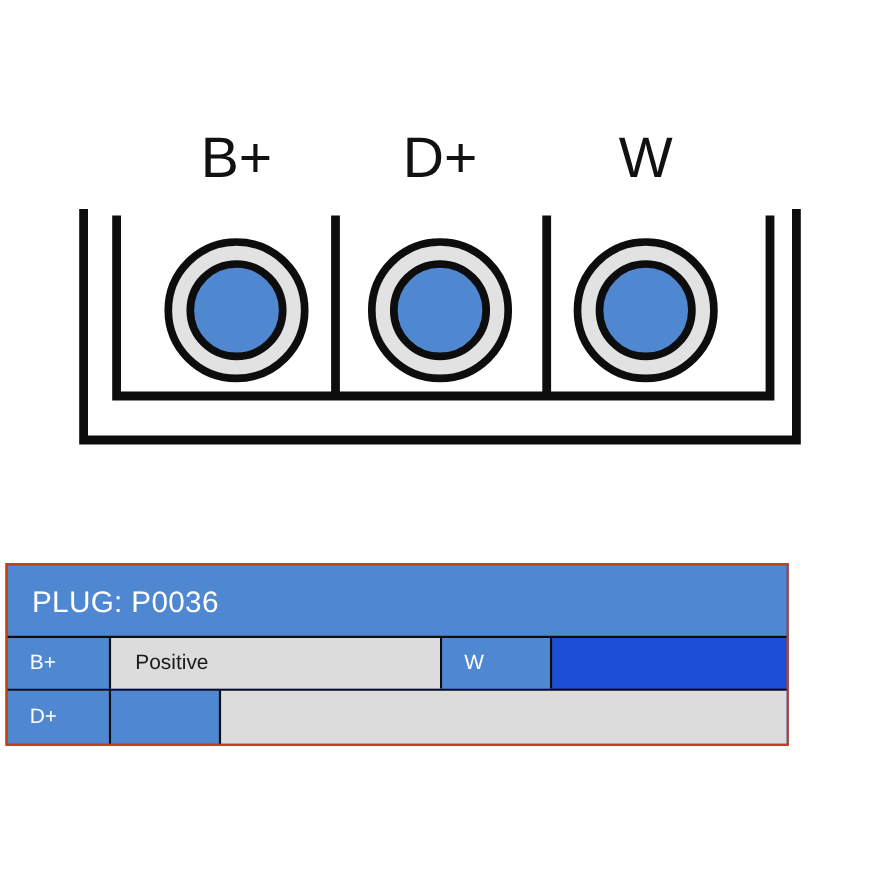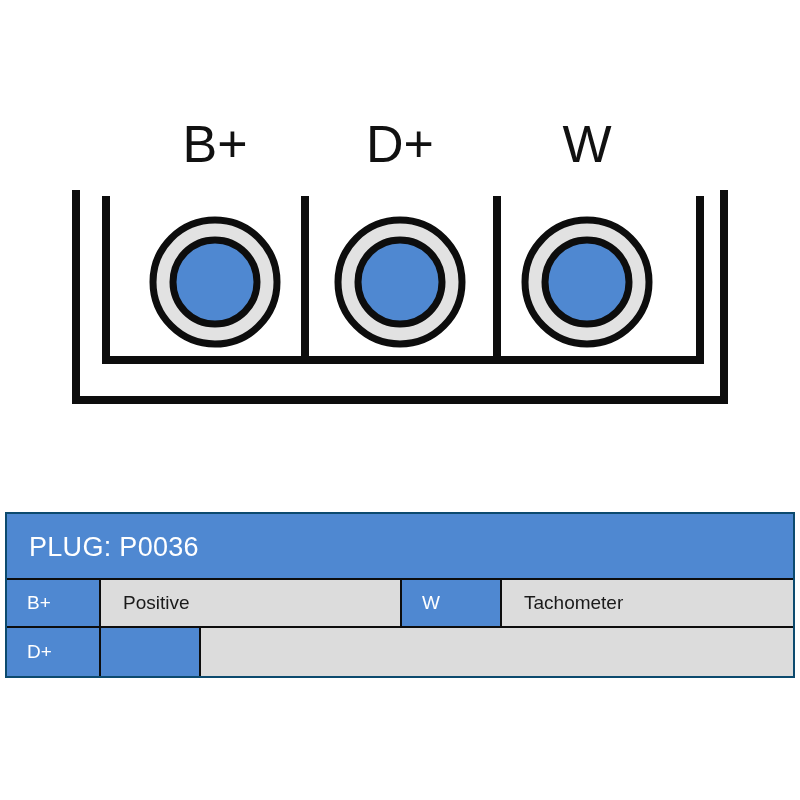--- a/index.html
+++ b/index.html
@@ -33,22 +33,22 @@
     width: 160px;
     line-height: 1;
     letter-spacing: 0px;
   }
 
   
   #pinout-table {
     position: absolute;
     left: 5px;
     top: 512px;
-    width: 790px;
-    border: 2px solid #0c4a6e;
+    width: 712px;
+    border: 2px solid #c2410c;
     box-sizing: border-box;
     background: #1d4ed8;
   }
 
   .table-header {
     background: #4f88d1;
     color: #ffffff;
     font-size: 27px;
     padding: 17px 0 17px 22px;
     border-bottom: 2px solid #0d0d0d;
@@ -138,21 +138,20 @@
 </div>
 
 <div id="pinout-table">
 
   <div class="table-header">PLUG: P0036</div>
 
   <div class="pin-row first-row">
     <div class="cell cell-key">B+</div>
     <div class="cell cell-val first-val">Positive</div>
     <div class="cell cell-key second-key">W</div>
-    <div class="cell cell-val last-val">Tachometer</div>
   </div>
 
   <div class="pin-row">
     <div class="cell cell-key">D+</div>
     <div class="cell cell-key second-key"></div>
     <div class="cell cell-val last-val"></div>
   </div>
 </div>
 
 </body></html>

